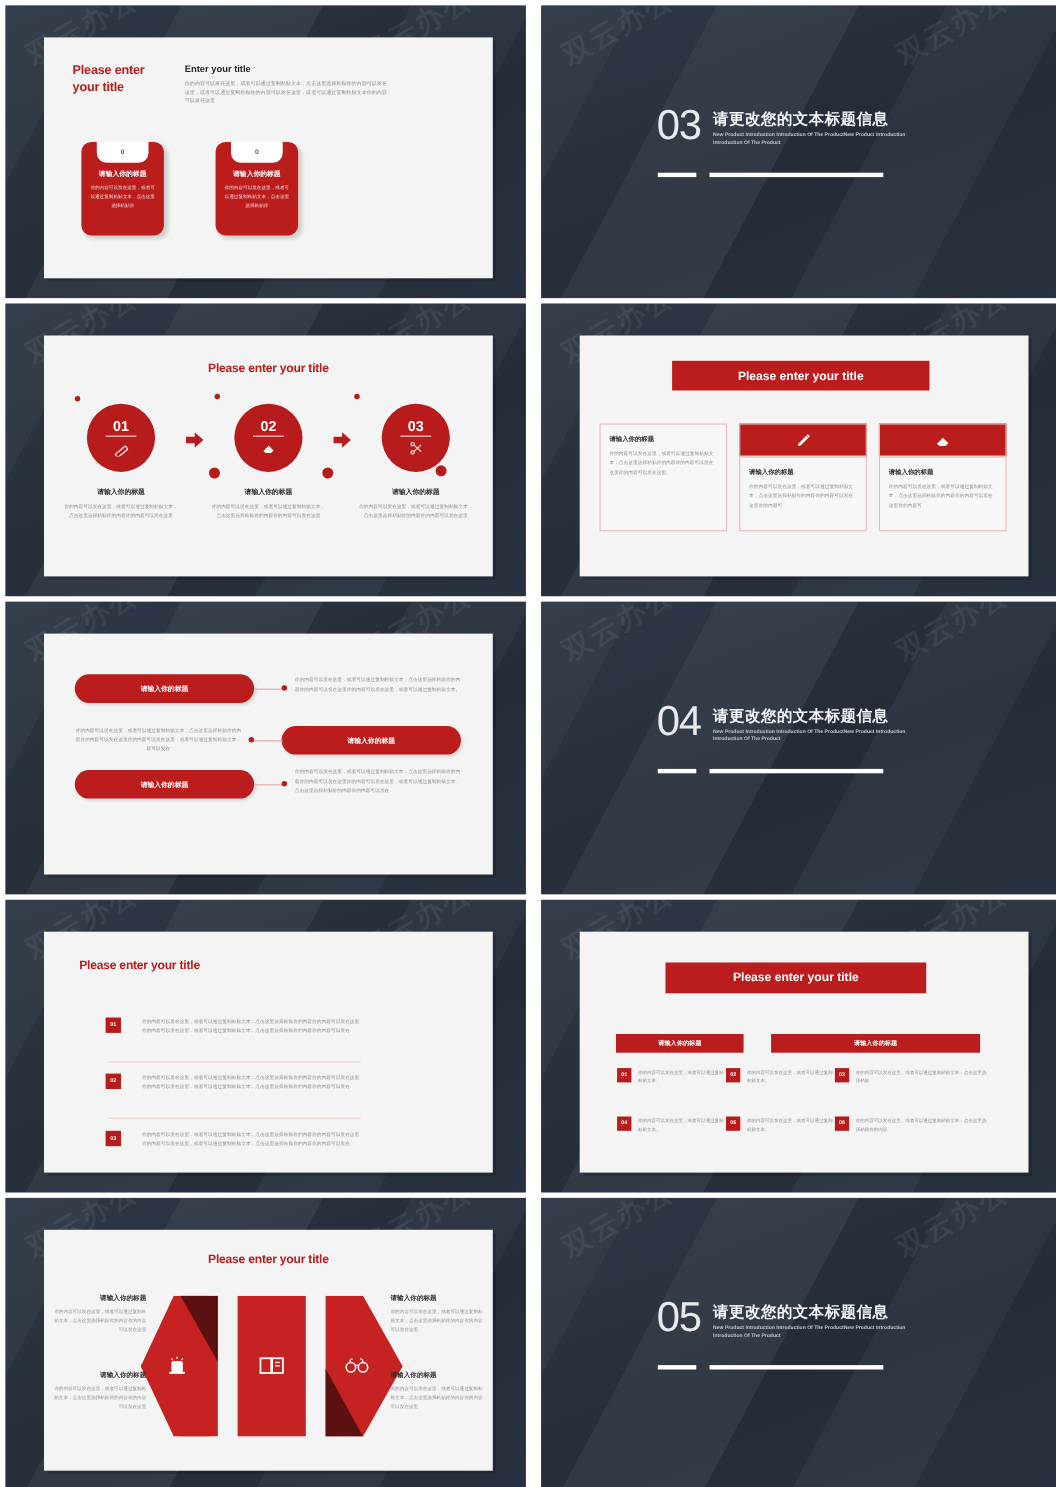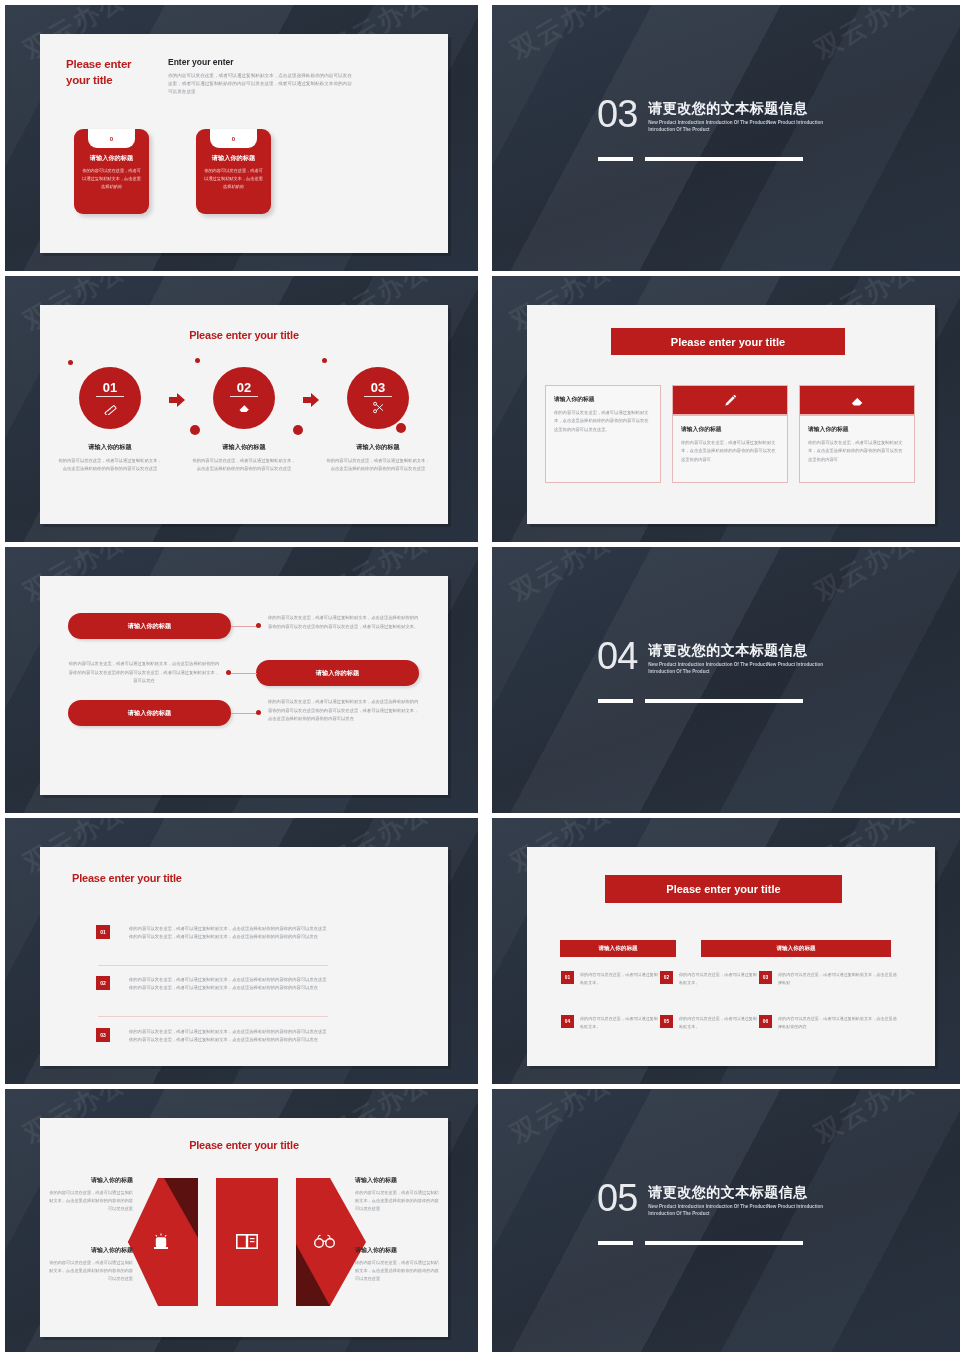--- a/index.html
+++ b/index.html
@@ -157,21 +157,21 @@
 <body>
 
 <div class="deck">
 
   <div class="slide">
     <div class="bg"></div>
     <div class="watermark wm-a">双云办公</div>
     <div class="watermark wm-b">双云办公</div>
     <div class="card">
       <div class="s1-title red-title">Please enter your title</div>
-      <div class="s1-sub">Enter your enter</div>
+      <div class="s1-sub">Enter your title</div>
       <div class="s1-para body-txt">你的内容可以发在这里，或者可以通过复制粘贴文本，点击这里选择粘贴你的内容可以发在这里，或者可以通过复制粘贴你的内容可以发在这里，或者可以通过复制粘贴文本你的内容可以发在这里</div>
       <div class="s1-cards">
         <div class="pcard">
           <div class="notch">0</div>
           <div class="ph">请输入你的标题</div>
           <div class="pb">你的内容可以发在这里，或者可以通过复制粘贴文本，点击这里选择粘贴你</div>
         </div>
         <div class="pcard">
           <div class="notch">0</div>
           <div class="ph">请输入你的标题</div>

